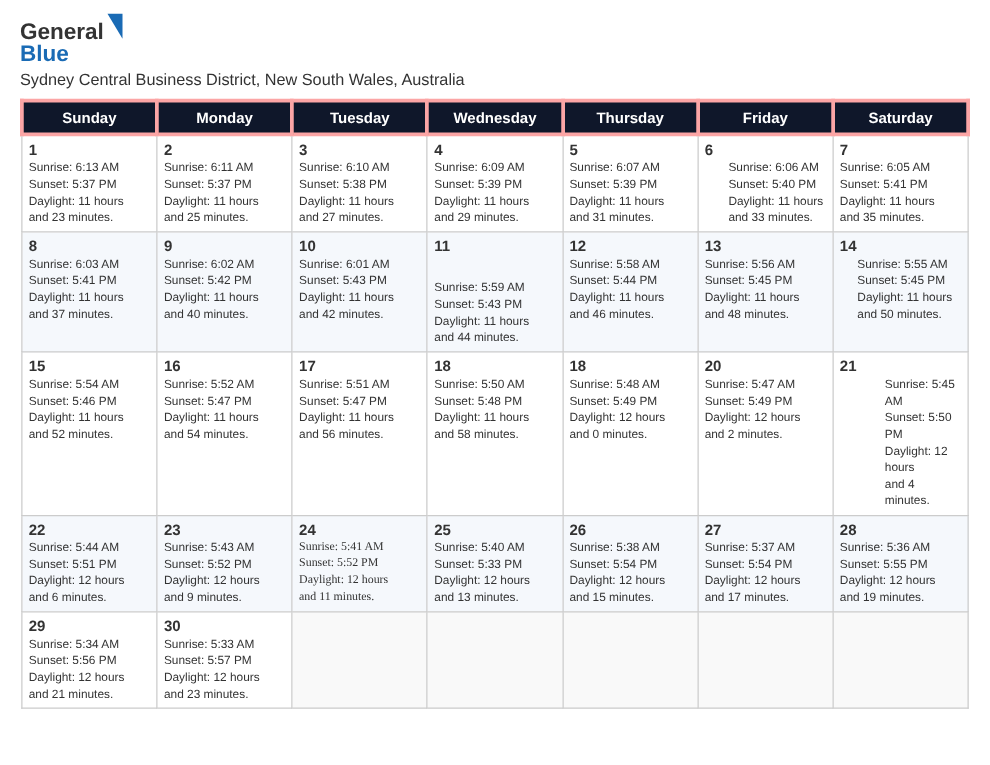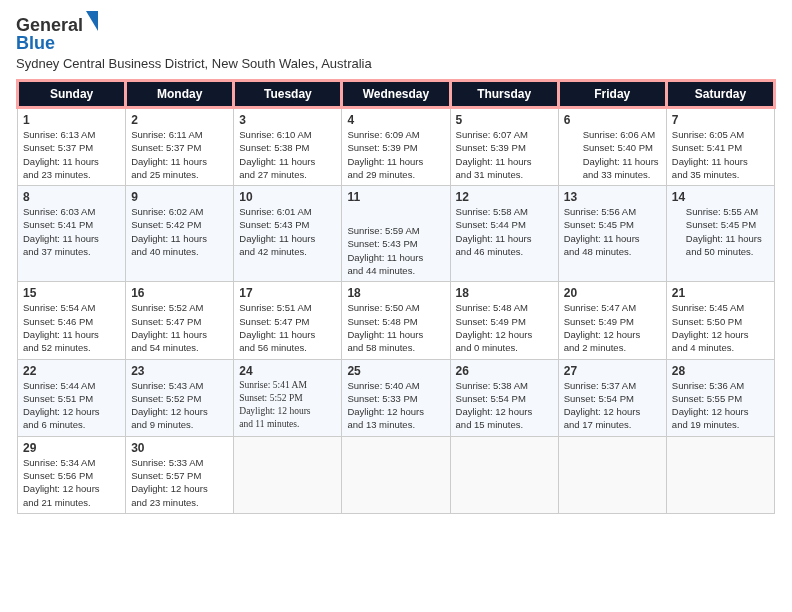--- a/index.html
+++ b/index.html
@@ -271,21 +271,21 @@
         </td>
         <td>
           <span class="day-num">20</span>
           <div class="day-info" style="white-space: pre-line;">Sunrise: 5:47 AM
 Sunset: 5:49 PM
 Daylight: 12 hours
 and 2 minutes.</div>
         </td>
         <td>
           <span class="day-num">21</span>
-          <div class="day-info" style="white-space: pre-line;">Sunrise: 5:45 AM
+          <div class="day-info" style="white-space: pre-line; margin-left: 36px;">Sunrise: 5:45 AM
 Sunset: 5:50 PM
 Daylight: 12 hours
 and 4 minutes.</div>
         </td>
       </tr>
       <tr>
         <td>
           <span class="day-num">22</span>
           <div class="day-info" style="white-space: pre-line;">Sunrise: 5:44 AM
 Sunset: 5:51 PM

